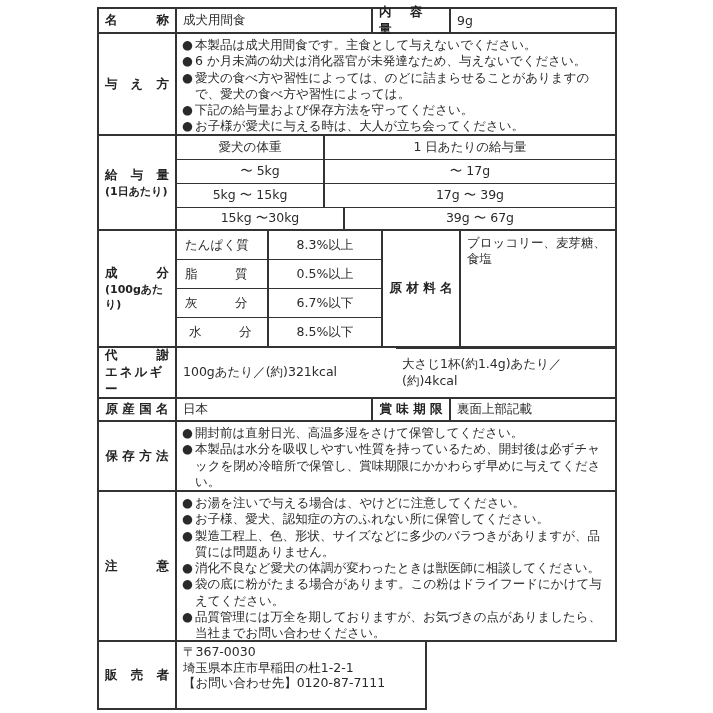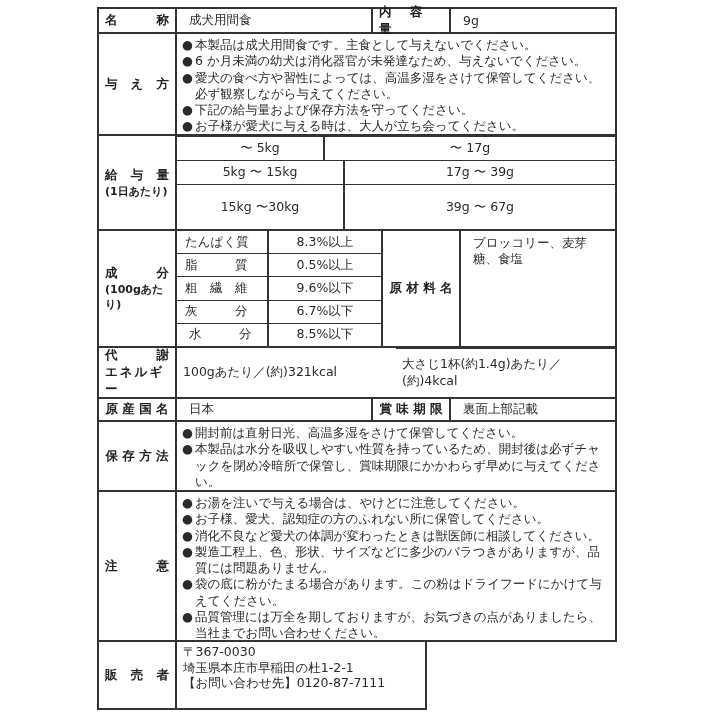--- a/index.html
+++ b/index.html
@@ -6,21 +6,21 @@
   body { width: 713px; height: 713px; position: relative; overflow: hidden;
          font-family: "DejaVu Sans", "Liberation Sans", sans-serif; color: #2a2a2a; }
   .tbl { position: absolute; left: 97px; top: 7px; width: 520px; }
   .row { display: flex; border-left: 2px solid #333; border-right: 2px solid #333; border-top: 2px solid #333; box-sizing: border-box; }
   .row.last { border-bottom: 2px solid #333; }
   .lbl { width: 78px; flex: 0 0 78px; border-right: 2px solid #333; box-sizing: border-box;
          display: flex; align-items: center; font-weight: bold; font-size: 12.5px; color: #222; padding: 0 6px; }
   .lbl.spread { justify-content: space-between; }
   .lbl .stack { display: flex; flex-direction: column; width: 100%; }
   .lbl .sub { font-size: 11px; font-weight: bold; }
-  .val { flex: 1; font-size: 12.5px; padding: 2px 12px; box-sizing: border-box; display: flex; align-items: center; }
+  .val { flex: 1; font-size: 12.5px; padding: 2px 6px; box-sizing: border-box; display: flex; align-items: center; }
   .bul { font-size: 12.5px; line-height: 16.3px; }
   .bul .item { padding-left: 13px; text-indent: -13px; }
   .bul .item::before { content: "●"; display: inline-block; width: 13px; text-indent: 0; }
   .inner { border-right: 2px solid #333; box-sizing: border-box; }
   .cell { box-sizing: border-box; font-size: 12.5px; display: flex; align-items: center; }
   .hline { border-top: 1.5px solid #333; }
 </style>
 </head>
 <body>
 
@@ -38,44 +38,48 @@
 
   <div class="row" style="height:102px;">
     <div class="lbl spread">
       <span>与</span>
       <span>え</span>
       <span>方</span>
     </div>
     <div class="val bul" style="display:block; padding:3px 5px;">
       <div class="item">本製品は成犬用間食です。主食として与えないでください。</div>
       <div class="item">6 か月未満の幼犬は消化器官が未発達なため、与えないでください。</div>
-      <div class="item">愛犬の食べ方や習性によっては、高温多湿をさけて保管してください、必ず観察しながら与えてください。</div>
+      <div class="item">愛犬の食べ方や習性によっては、のどに詰まらせることがありますので、愛犬の食べ方や習性によっては。</div>
       <div class="item">下記の給与量および保存方法を守ってください。</div>
       <div class="item">お子様が愛犬に与える時は、大人が立ち会ってください。</div>
     </div>
   </div>
 
   <div class="row" style="height:95px;">
     <div class="lbl">
       <div class="stack">
         <div style="display:flex; justify-content:space-between;">
           <span>給</span>
           <span>与</span>
           <span>量</span>
         </div>
         <span class="sub">(1日あたり)</span>
       </div>
     </div>
     <div style="flex:1; display:flex; flex-direction:column;">
+      <div style="display:flex; height:23px;">
+        <div class="cell inner" style="width:148px; justify-content:center;">愛犬の体重</div>
+        <div class="cell" style="flex:1; justify-content:center;">1 日あたりの給与量</div>
+      </div>
       <div class="hline" style="display:flex; height:23px;">
         <div class="cell inner" style="width:148px; justify-content:center; padding-left:20px;">〜 5kg</div>
         <div class="cell" style="flex:1; justify-content:center;">〜 17g</div>
       </div>
       <div class="hline" style="display:flex; height:23px;">
-        <div class="cell inner" style="width:168px; justify-content:center;">5kg 〜 15kg</div>
+        <div class="cell inner" style="width:148px; justify-content:center;">5kg 〜 15kg</div>
         <div class="cell" style="flex:1; justify-content:center;">17g 〜 39g</div>
       </div>
       <div class="hline" style="display:flex; flex:1;">
         <div class="cell inner" style="width:168px; justify-content:center;">15kg 〜30kg</div>
         <div class="cell" style="flex:1; justify-content:center;">39g 〜 67g</div>
       </div>
     </div>
   </div>
 
   <div class="row" style="height:117px;">
@@ -89,24 +93,20 @@
       </div>
     </div>
     <div style="flex:0 0 204px; display:flex; flex-direction:column; border-right:2px solid #333;">
       <div style="display:flex; flex:1;">
         <div class="cell inner" style="width:92px; padding-left:8px; white-space:pre;">たんぱく質</div>
         <div class="cell" style="flex:1; justify-content:center;">8.3%以上</div>
       </div>
       <div class="hline" style="display:flex; flex:1;">
         <div class="cell inner" style="width:92px; padding-left:8px; white-space:pre;">脂　　　質</div>
         <div class="cell" style="flex:1; justify-content:center;">0.5%以上</div>
-      </div>
-      <div class="hline" style="display:flex; flex:1;">
-        <div class="cell inner" style="width:92px; padding-left:8px; white-space:pre;">粗　繊　維</div>
-        <div class="cell" style="flex:1; justify-content:center;">9.6%以下</div>
       </div>
       <div class="hline" style="display:flex; flex:1;">
         <div class="cell inner" style="width:92px; padding-left:8px; white-space:pre;">灰　　　分</div>
         <div class="cell" style="flex:1; justify-content:center;">6.7%以下</div>
       </div>
       <div class="hline" style="display:flex; flex:1;">
         <div class="cell inner" style="width:92px; padding-left:12px; white-space:pre;">水　　　分</div>
         <div class="cell" style="flex:1; justify-content:center;">8.5%以下</div>
       </div>
     </div>
@@ -146,22 +146,22 @@
   </div>
 
   <div class="row last" style="height:152px;">
     <div class="lbl spread">
       <span>注</span>
       <span>意</span>
     </div>
     <div class="val bul" style="display:block; padding:3px 5px;">
       <div class="item">お湯を注いで与える場合は、やけどに注意してください。</div>
       <div class="item">お子様、愛犬、認知症の方のふれない所に保管してください。</div>
+      <div class="item">製造工程上、色、形状、サイズなどに多少のバラつきがありますが、品質には問題ありません。</div>
       <div class="item">消化不良など愛犬の体調が変わったときは獣医師に相談してください。</div>
-      <div class="item">製造工程上、色、形状、サイズなどに多少のバラつきがありますが、品質には問題ありません。</div>
       <div class="item">袋の底に粉がたまる場合があります。この粉はドライフードにかけて与えてください。</div>
       <div class="item">品質管理には万全を期しておりますが、お気づきの点がありましたら、当社までお問い合わせください。</div>
     </div>
   </div>
 
   <div class="row last" style="height:68px; width:330px; border-top:none;">
     <div class="lbl spread">
       <span>販</span>
       <span>売</span>
       <span>者</span>

